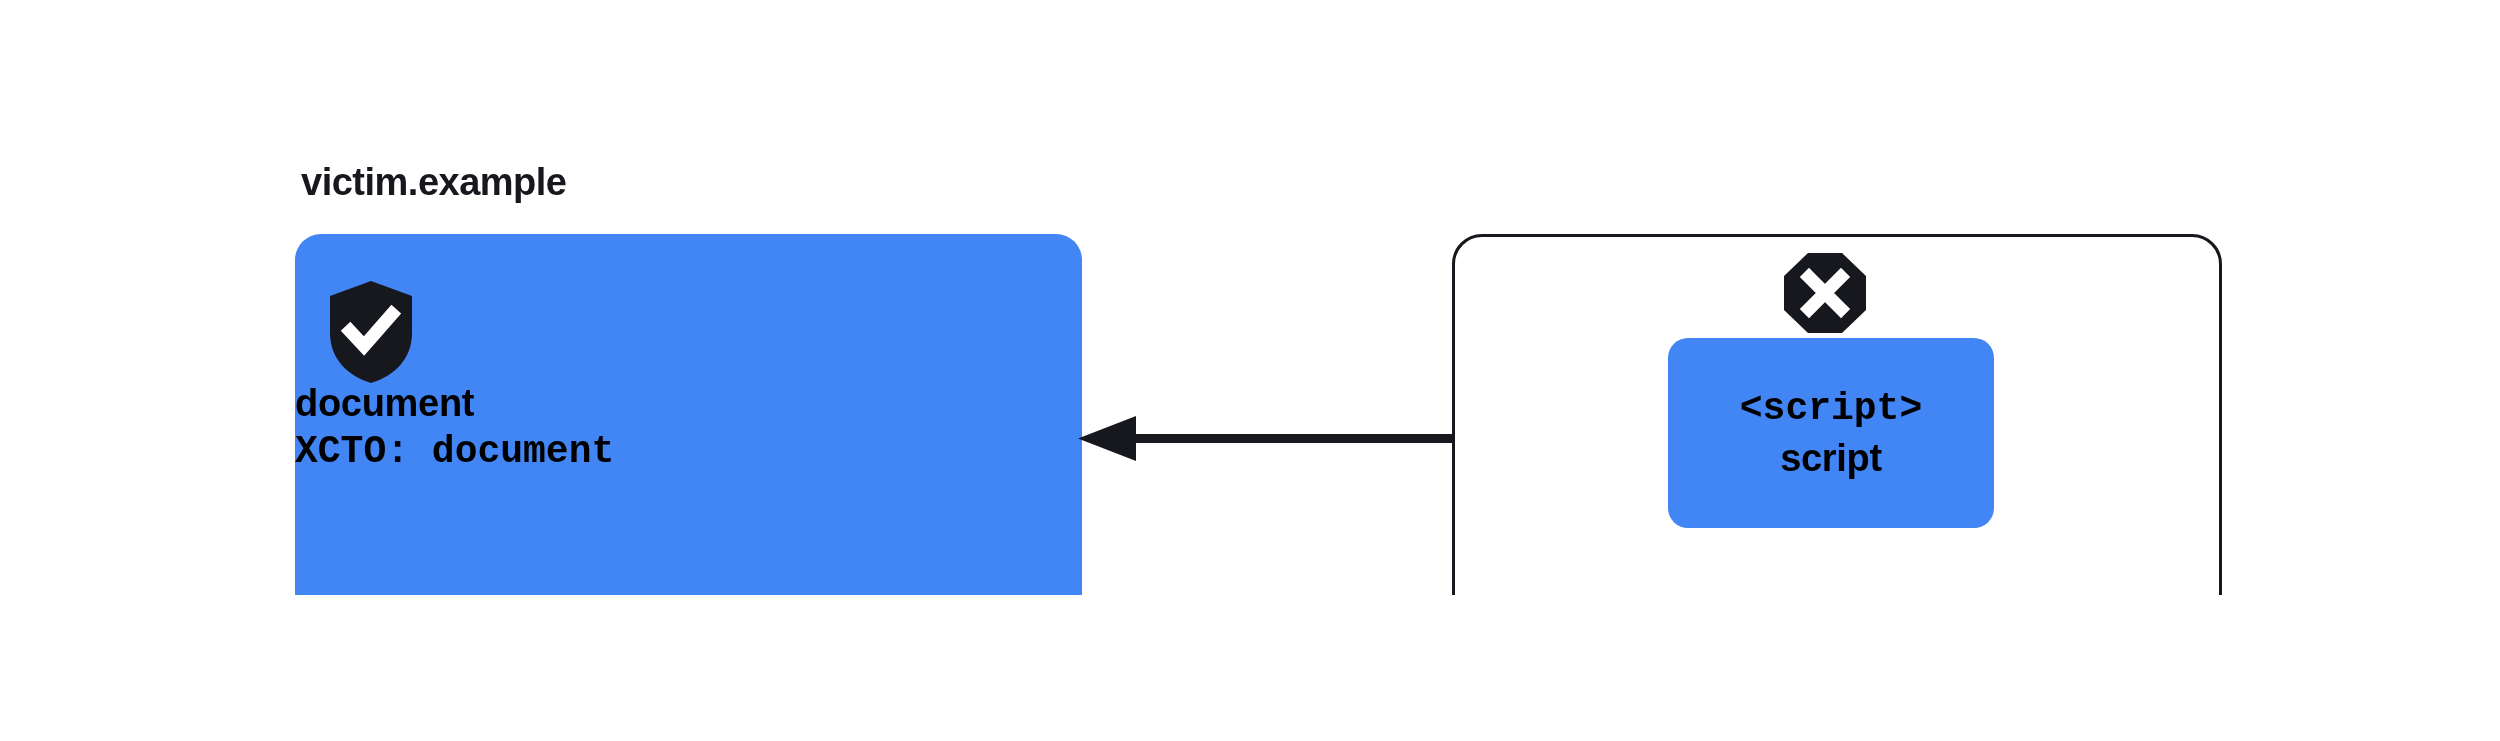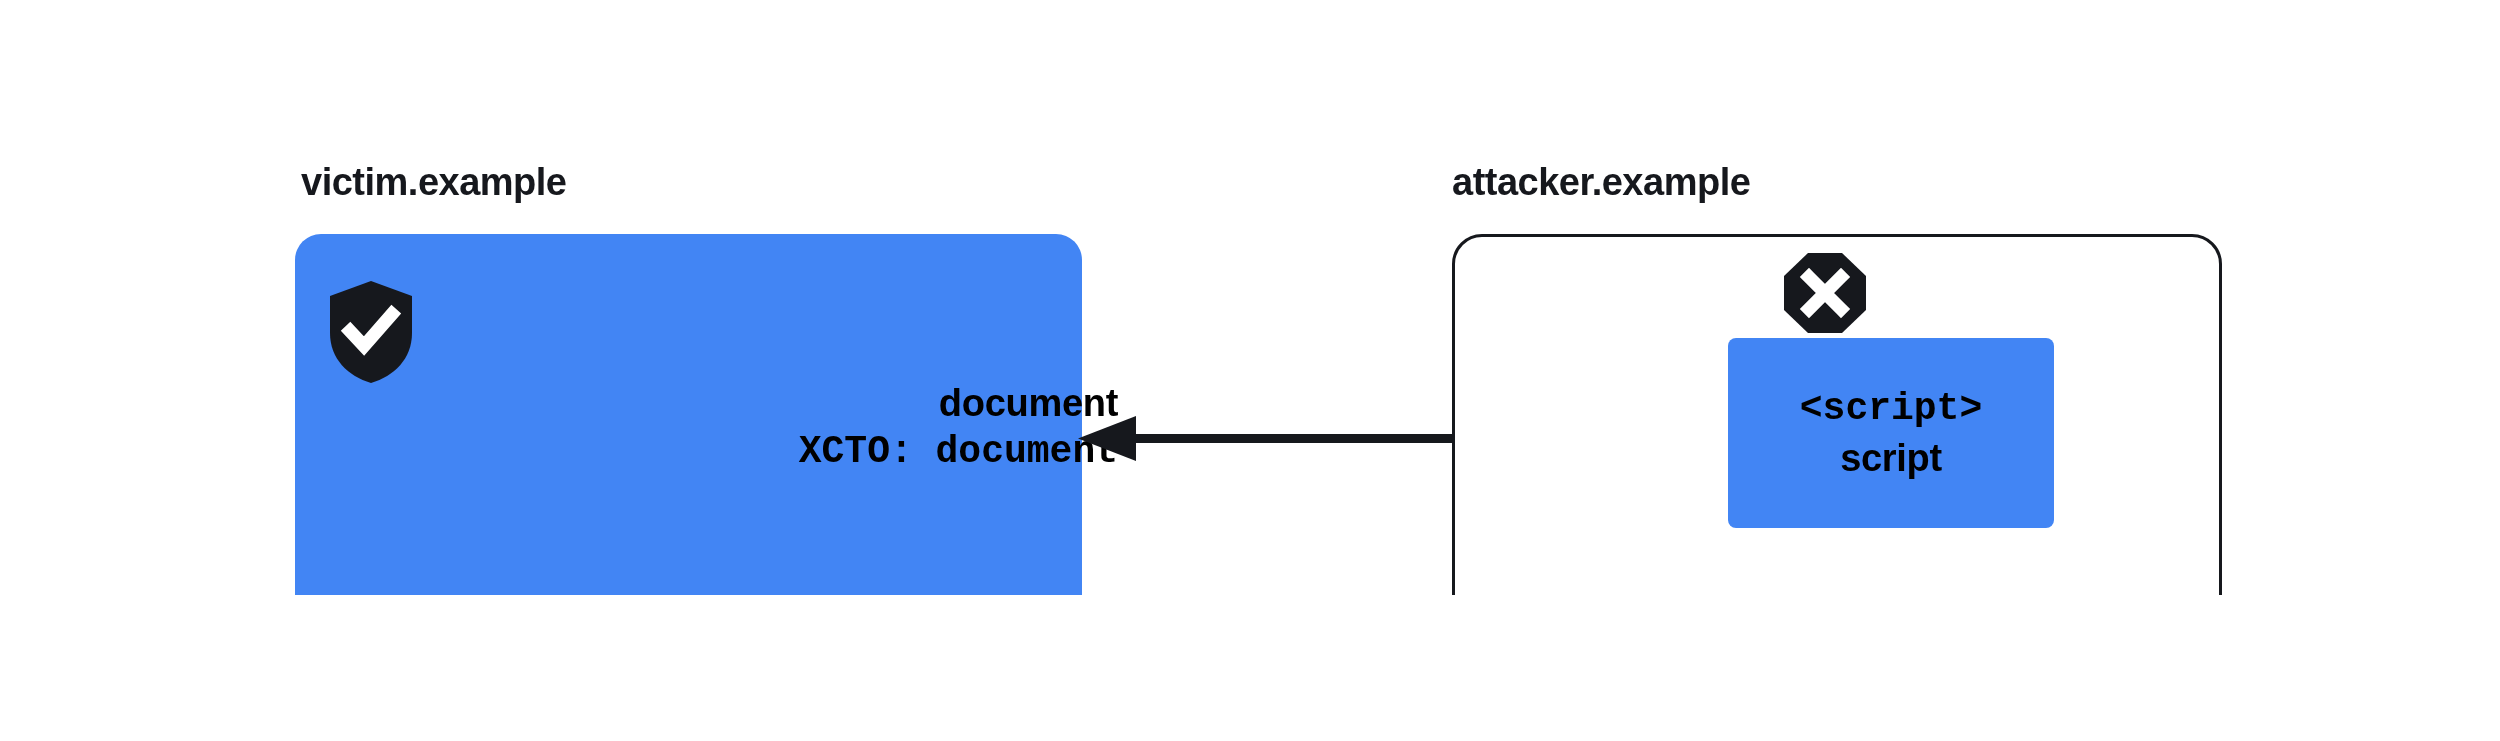--- a/index.html
+++ b/index.html
@@ -51,22 +51,21 @@
     width: 82px;
     height: 102px;
   }
 
   
   #victim-text {
     position: absolute;
     left: 295px;
     top: 380px;
     width: 787px;
-    text-align: right;
-    padding-left: 36px;
+    text-align: left;
   }
   .doc-line {
     font-family: "Liberation Sans", sans-serif;
     font-weight: bold;
     font-size: 38px;
     line-height: 46px;
     color: #000000;
     letter-spacing: -0.3px;
   }
   .mono-line {
@@ -95,26 +94,26 @@
     position: absolute;
     left: 1784px;
     top: 253px;
     width: 82px;
     height: 80px;
   }
 
   
   #script-chip {
     position: absolute;
-    left: 1728px;
+    left: 1668px;
     top: 338px;
     width: 326px;
     height: 190px;
     background: #4285f4;
-    border-radius: 8px;
+    border-radius: 20px;
     display: flex;
     flex-direction: column;
     align-items: center;
     justify-content: center;
   }
   #script-chip .mono-line { line-height: 50px; }
   #script-chip .doc-line  { line-height: 48px; }
 
   
   #arrow {
@@ -142,21 +141,20 @@
   <div id="victim-text">
     <div class="doc-line">document</div>
     <div class="mono-line">XCTO: document</div>
   </div>
 
   <svg id="arrow" viewBox="0 0 594 56">
     <rect x="54" y="24" width="540" height="9" fill="#16181d"></rect>
     <path d="M0 28.5 L58 6 L58 51 Z" fill="#16181d"></path>
   </svg>
 
-  <div class="origin-label" id="attacker-label">attacker.example</div>
 
   <div id="attacker-box"></div>
 
   <svg id="block-icon" viewBox="0 0 82 80">
     <path d="M24 0 L58 0 L82 23 L82 57 L58 80 L24 80 L0 57 L0 23 Z" fill="#16181d"></path>
     <path d="M25 24 L57 56 M57 24 L25 56" stroke="#ffffff" stroke-width="13" stroke-linecap="square"></path>
   </svg>
 
   <div id="script-chip">
     <div class="mono-line">&lt;script&gt;</div>

